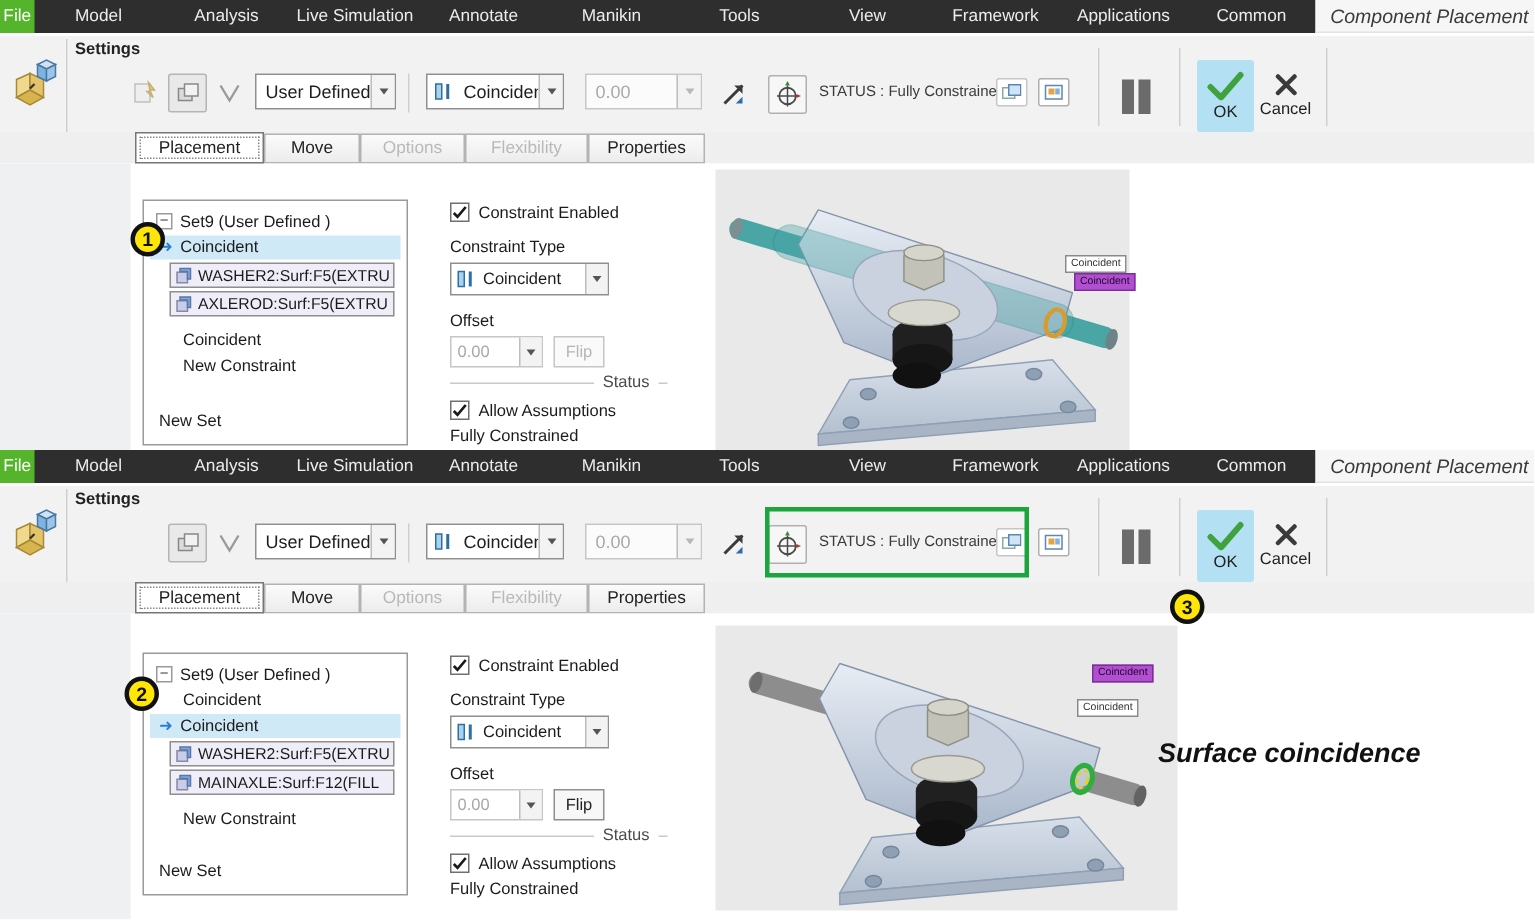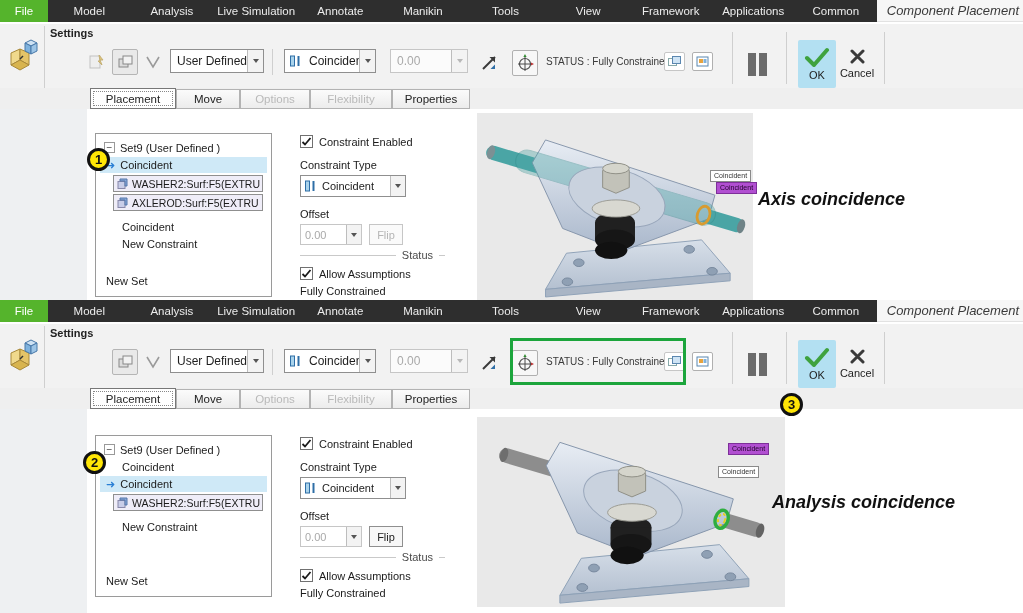--- a/index.html
+++ b/index.html
@@ -3,21 +3,21 @@
 <meta charset="utf-8">
 <style>
   *{margin:0;padding:0;box-sizing:border-box}
   body{font-family:"Liberation Sans",sans-serif;background:#fff}
   #app{position:relative;width:1023px;height:613px;overflow:hidden;background:#fff;font-family:"Liberation Sans",sans-serif}
   .section{position:absolute;left:0;width:1023px}
 
   
   .menubar{position:absolute;top:0;left:0;width:1023px;height:22px;display:flex}
   .menubar-dark{width:877px;height:22px;background:#2e2e2e;display:flex;align-items:stretch}
-  .file-tab{width:48px;background:var(--file_green);color:#fff;font-size:11.5px;display:flex;align-items:center;justify-content:center;cursor:default}
+  .file-tab{width:23px;background:var(--file_green);color:#fff;font-size:11.5px;display:flex;align-items:center;justify-content:center;cursor:default}
   .menu-item{flex:1;color:#ececec;font-size:11.5px;display:flex;align-items:center;justify-content:center;white-space:nowrap;padding:0 4px}
   .menubar-light{flex:1;background:#f6f6f6;display:flex;align-items:center;justify-content:flex-end;padding-right:4px;border-bottom:1px solid #e2e2e2}
   .cp-label{font-style:italic;font-size:13px;color:#3a3a3a;white-space:nowrap}
 
   
   .ribbon{position:absolute;top:24px;left:0;width:1023px;height:66px;background:#f2f2f2}
   .sep{position:absolute;width:1px;background:#cfcfcf}
   .settings-label{position:absolute;left:50px;top:3px;font-size:11px;font-weight:bold;color:#222}
   .big-icon{position:absolute;left:7px;top:12px}
   .icon-btn{position:absolute;top:25px;width:26px;height:26px;display:flex;align-items:center;justify-content:center;border-radius:2px}
@@ -352,21 +352,20 @@
           <ellipse cx="146" cy="98" rx="25" ry="9" fill="#d8d8d1" stroke="#9a9a92"></ellipse>
           <polygon points="132,58 146,52 160,58 160,76 146,82 132,76" fill="#c2c2b9" stroke="#8e8e85"></polygon>
           <ellipse cx="146" cy="56" rx="14" ry="5.5" fill="#d5d5cc" stroke="#8e8e85"></ellipse>
           <ellipse cx="238" cy="105" rx="6.5" ry="9.5" transform="rotate(16.5 238 105)" fill="none" stroke-width="3" stroke="#d89b30"></ellipse>
         </svg>
       </div>
     </div>
 
     <div class="mlabel white" style="left:710px;top:170px">Coincident</div>
     <div class="mlabel purple" style="left:716px;top:182px">Coincident</div>
-    <div class="annotation" style="left:758px;top:189px">Axis coincidence</div>
     <div class="badge" style="left:87px;top:148px">1</div>
   </div>
 
   <div class="section" style="top:300px;height:313px">
 
     <div class="menubar">
       <div class="menubar-dark">
         <span class="file-tab">File</span>
         <span class="menu-item">Model</span>
         <span class="menu-item">Analysis</span>
@@ -512,20 +511,27 @@
         <div class="trow selected">
           <span class="selarrow">➜</span>
           <span>Coincident</span>
         </div>
         <div class="refbox">
           <svg width="12" height="12" viewBox="0 0 12 12">
             <rect x="1" y="3.5" width="7" height="7" fill="#c8cde8" stroke="#8888aa"></rect>
             <polygon points="3,1 10,1 10,8 8,8 8,3 3,3" fill="#88a8d8" stroke="#5577aa"></polygon>
           </svg>
           <span>WASHER2:Surf:F5(EXTRU</span>
+        </div>
+        <div class="refbox">
+          <svg width="12" height="12" viewBox="0 0 12 12">
+            <rect x="1" y="3.5" width="7" height="7" fill="#c8cde8" stroke="#8888aa"></rect>
+            <polygon points="3,1 10,1 10,8 8,8 8,3 3,3" fill="#88a8d8" stroke="#5577aa"></polygon>
+          </svg>
+          <span>MAINAXLE:Surf:F12(FILL</span>
         </div>
         <div class="gap6"></div>
         <div class="trow indent">
           <span>New Constraint</span>
         </div>
         <div class="trow newset">
           <span>New Set</span>
         </div>
       </div>
 
@@ -610,18 +616,18 @@
           <polygon points="132,58 146,52 160,58 160,76 146,82 132,76" fill="#c2c2b9" stroke="#8e8e85"></polygon>
           <ellipse cx="146" cy="56" rx="14" ry="5.5" fill="#d5d5cc" stroke="#8e8e85"></ellipse>
           <ellipse cx="238" cy="105" rx="6.5" ry="9.5" transform="rotate(16.5 238 105)" fill="none" stroke-width="3.5" stroke="#2fae3f"></ellipse>
           <ellipse cx="238" cy="105" rx="3.5" ry="6" transform="rotate(16.5 238 105)" fill="none" stroke-width="2" stroke="#e8d020" stroke-dasharray="3,2.5"></ellipse>
         </svg>
       </div>
     </div>
 
     <div class="mlabel purple" style="left:728px;top:143px">Coincident</div>
     <div class="mlabel white" style="left:718px;top:166px">Coincident</div>
-    <div class="annotation" style="left:772px;top:192px">Analysis coincidence</div>
+    <div class="annotation" style="left:772px;top:192px">Surface coincidence</div>
     <div class="badge" style="left:83px;top:151px">2</div>
     <div class="badge" style="left:780px;top:93px">3</div>
   </div>
 
 </div>
 
 </body></html>

